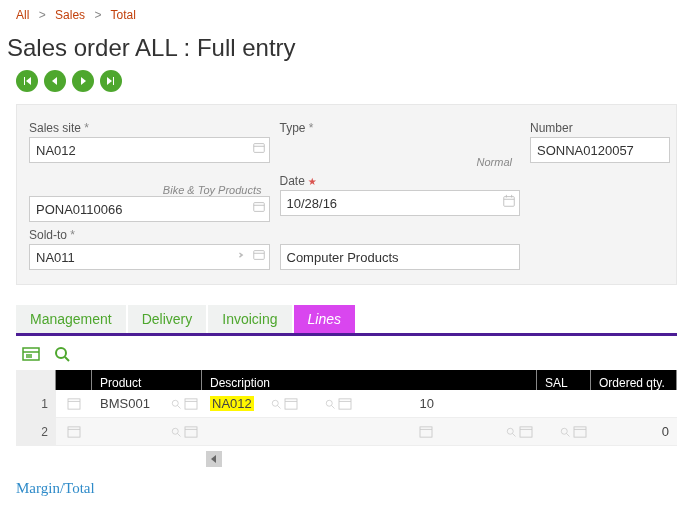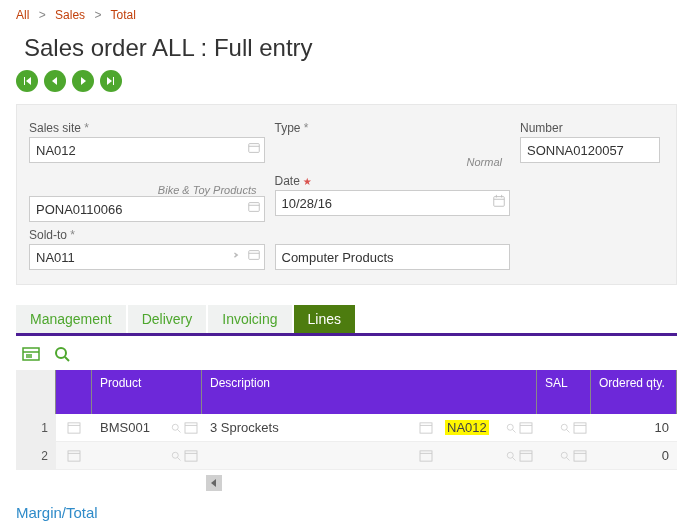--- a/index.html
+++ b/index.html
@@ -1,57 +1,57 @@
 <!DOCTYPE html>
 <html><head>
 <meta charset="utf-8">
 <style>
 * { box-sizing: border-box; margin: 0; padding: 0; }
 body { font-family: "Segoe UI", Arial, sans-serif; font-size: 13px; color: #444; background: #fff; width: 693px; }
 .breadcrumb { padding: 8px 16px; font-size: 12px; color: #666; }
 .breadcrumb span { color: #c2410c; }
 .breadcrumb .sep { margin: 0 6px; color: #888; }
-.title { padding: 4px 16px 8px 24px; font-size: 24px; font-weight: 300; color: #333; }
+.title { padding: 4px 16px 8px 7px; font-size: 24px; font-weight: 300; color: #333; }
 .nav-arrows { padding: 0 16px 12px 16px; display: flex; gap: 6px; }
 .nav-arrows .circ { width: 22px; height: 22px; border-radius: 50%; background: #4ea72e; display: flex; align-items: center; justify-content: center; cursor: pointer; }
 .nav-arrows .circ svg { fill: #fff; }
-.form-panel { margin: 0 16px; background: #f4f4f4; padding: 10px 16px 14px 12px; border: 1px solid #e7e7e7; }
+.form-panel { margin: 0 16px; background: #f4f4f4; padding: 10px 6px 14px 12px; border: 1px solid #e7e7e7; }
 .form-row { display: flex; gap: 10px; }
 .form-col { flex: 1; }
 .form-col.small { flex: 0 0 140px; }
 .field-label { font-size: 12px; color: #555; margin-top: 6px; margin-bottom: 2px; }
 .req::after { content: " *"; color: #888; }
 .req-red::after { content: " ★"; color: #d9534f; font-size: 10px; }
 .field-input { position: relative; }
 .field-input input { width: 100%; height: 26px; border: 1px solid #ccc; background: #fff; padding: 0 26px 0 6px; font-size: 13px; color: #333; }
 .field-input .icon-right { position: absolute; right: 4px; top: 4px; color: #bbb; cursor: pointer; }
 .sub-text { font-size: 11px; font-style: italic; color: #888; text-align: right; padding-right: 8px; margin-top: 21px; }
 .tabs { margin: 20px 16px 0 16px; display: flex; gap: 2px; border-bottom: 3px solid #4c1d95; }
 .tab { padding: 6px 14px; font-size: 14px; color: #4ea72e; background: #f0f2f1; cursor: pointer; }
-.tab.active { background: #4d7c0f; color: #fff; }
+.tab.active { background: #d946ef; color: #fff; font-style: italic; }
 .toolbar { margin: 6px 16px 0 16px; display: flex; gap: 14px; align-items: center; padding: 4px 6px; }
 .toolbar .tb-icon { color: #4ea72e; cursor: pointer; }
 .grid { margin: 4px 16px 0 16px; }
-.grid-header { display: flex; background: #6d28d9; color: #fff; font-size: 12px; height: 44px; align-items: stretch; }
+.grid-header { display: flex; background: #000000; color: #fff; font-size: 12px; height: 20px; align-items: stretch; }
 .grid-header > div { padding: 6px 8px; border-right: 1px solid #888; }
 .grid-body .row { display: flex; background: #fff; border-bottom: 1px solid #eee; height: 28px; align-items: center; }
 .grid-body .row:nth-child(even) { background: #f7f7f7; }
 .grid-body .row > div { padding: 0 8px; height: 100%; display: flex; align-items: center; position: relative; }
 .col-num { width: 40px; justify-content: flex-end; color: #555; font-size: 12px; background: #eee; }
 .col-act { width: 36px; justify-content: center; }
 .col-product { width: 110px; }
 .col-desc { flex: 1; }
 .col-ship { width: 100px; }
 .col-sal { width: 54px; }
 .col-qty { width: 86px; justify-content: flex-end; }
 .cell-icons { position: absolute; right: 4px; display: flex; gap: 2px; color: #c8c8c8; }
 .cell-icons svg { cursor: pointer; }
 .hscroll { margin: 4px 0 0 190px; height: 18px; display: flex; align-items: center; }
 .hscroll .arrow { width: 16px; height: 16px; background: #d0d0d0; display: flex; align-items: center; justify-content: center; cursor: pointer; }
-.section-footer { margin: 12px 16px 0 16px; color: #2f8bc9; font-size: 15px; }
+.section-footer { margin: 12px 16px 0 16px; color: #2f8bc9; font-size: 15px; font-family: Liberation Serif, serif; }
 .highlight { background: #fff700; padding: 0 2px; }
 svg { display: block; }
 </style>
 </head>
 <body>
 
 <div class="breadcrumb">
   <span>All</span>
   <span class="sep">&gt;</span>
   <span>Sales</span>
@@ -200,26 +200,20 @@
         <div class="col-product">BMS001<span class="cell-icons">
             <svg width="12" height="12" viewBox="0 0 16 16" fill="none" stroke="#c8c8c8">
               <circle cx="7" cy="7" r="4"></circle>
               <line x1="10" y1="10" x2="14" y2="14"></line>
             </svg>
             <svg width="14" height="12" viewBox="0 0 16 14" fill="none" stroke="#c8c8c8">
               <rect x="1" y="1" width="14" height="12"></rect>
               <line x1="1" y1="4" x2="15" y2="4"></line>
             </svg>
           </span></div>
-        <div class="col-desc">3 Sprockets<span class="cell-icons">
-            <svg width="14" height="12" viewBox="0 0 16 14" fill="none" stroke="#c8c8c8">
-              <rect x="1" y="1" width="14" height="12"></rect>
-              <line x1="1" y1="4" x2="15" y2="4"></line>
-            </svg>
-          </span></div>
         <div class="col-ship">
           <span class="highlight">NA012</span>
           <span class="cell-icons">
             <svg width="12" height="12" viewBox="0 0 16 16" fill="none" stroke="#c8c8c8">
               <circle cx="7" cy="7" r="4"></circle>
               <line x1="10" y1="10" x2="14" y2="14"></line>
             </svg>
             <svg width="14" height="12" viewBox="0 0 16 14" fill="none" stroke="#c8c8c8">
               <rect x="1" y="1" width="14" height="12"></rect>
               <line x1="1" y1="4" x2="15" y2="4"></line>

